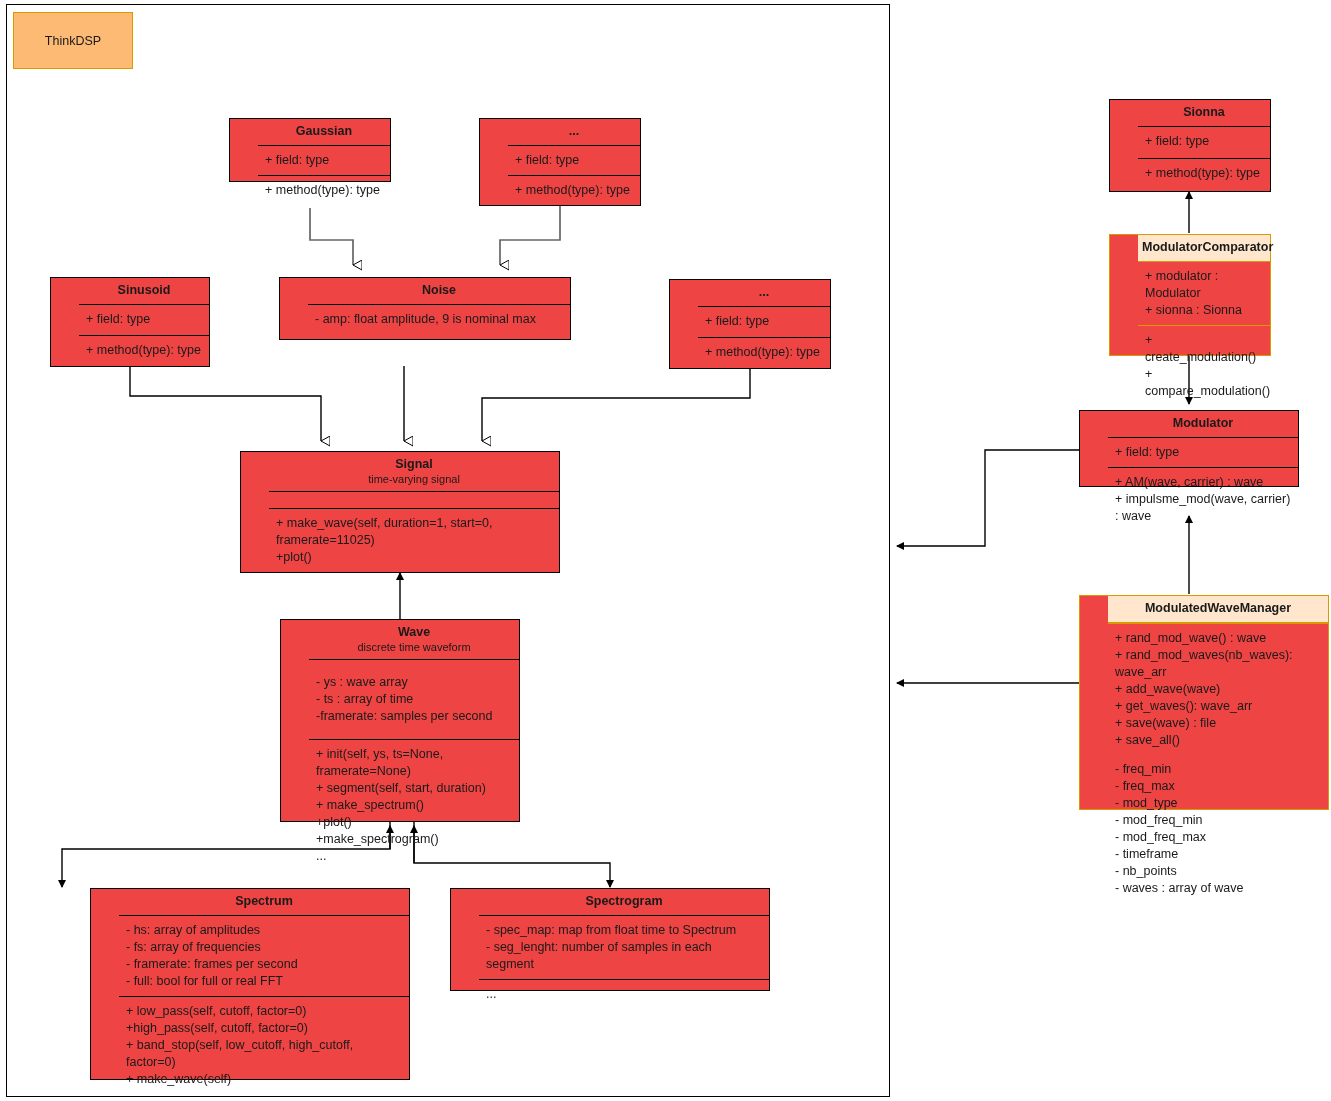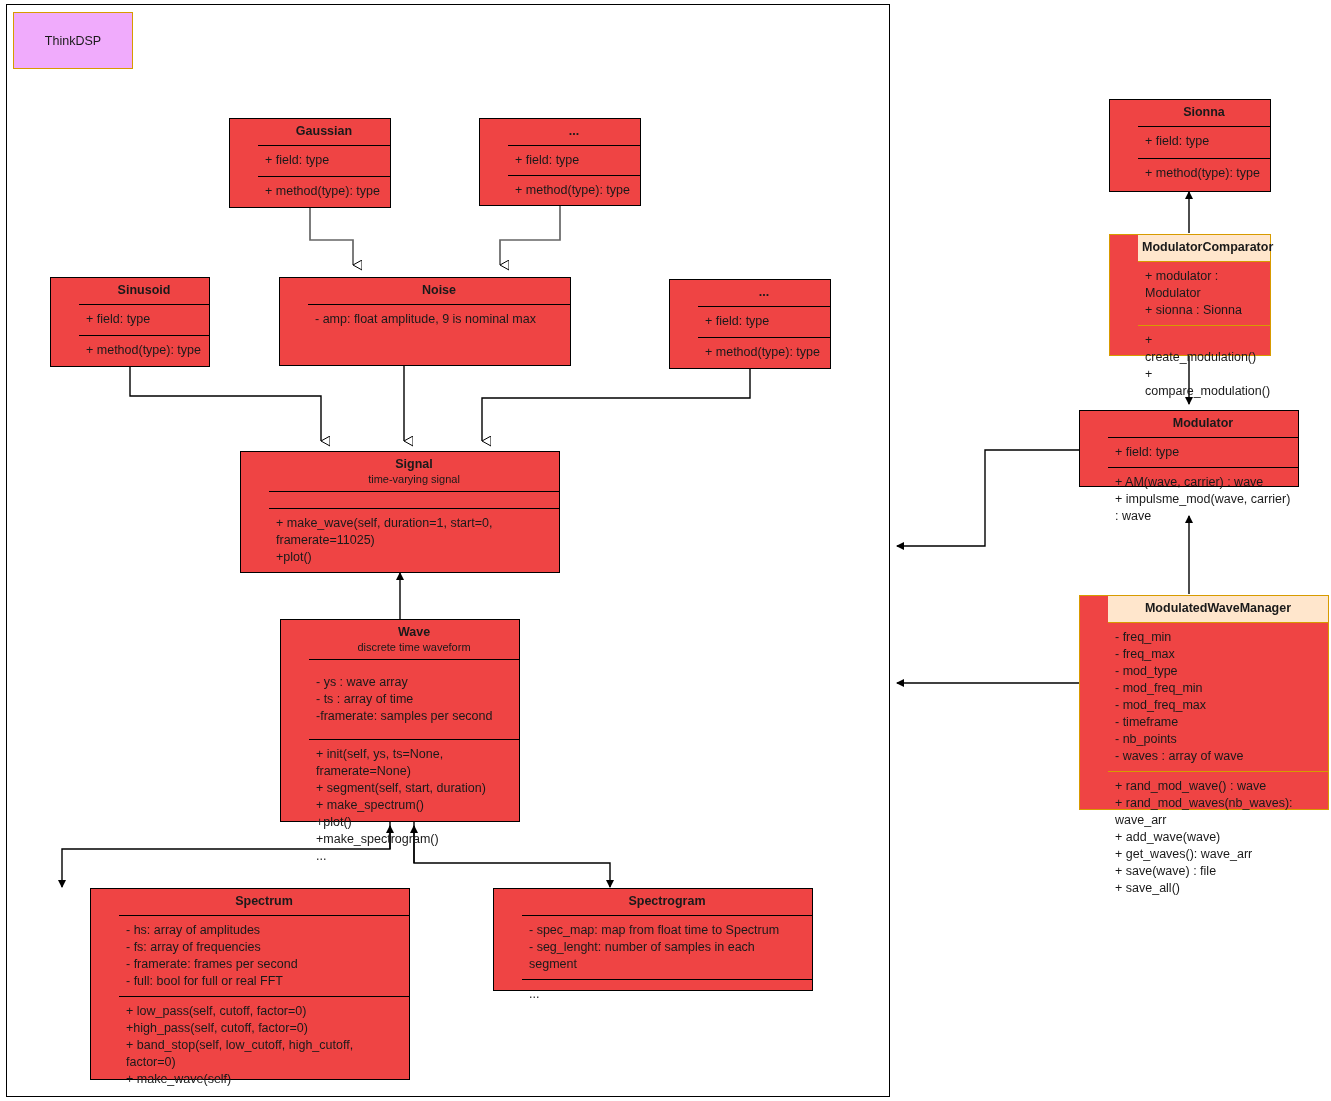--- a/index.html
+++ b/index.html
@@ -18,21 +18,21 @@
   
   .package{
     position:absolute;
     border:1.5px solid #000000;
     background:transparent;
     box-sizing:border-box;
   }
   .pkg-label{
     position:absolute;
     box-sizing:border-box;
-    background:#f0abfc;
+    background:#fdba74;
     border:1.5px solid #d79b00;
     display:flex;
     align-items:center;
     justify-content:center;
     font-size:12.5px;
     color:#1a1a1a;
   }
   
   .cls{
     position:absolute;
@@ -135,39 +135,39 @@
       <path d="M1189,356 L1189,404" marker-end="url(#solidArrow)"></path>
 
       <path d="M1189,594 L1189,516" marker-end="url(#solidArrow)"></path>
 
       <path d="M1079,450 L985,450 L985,546 L897,546" marker-end="url(#solidArrow)"></path>
 
       <path d="M1079,683 L897,683" marker-end="url(#solidArrow)"></path>
     </g>
   </svg>
 
-  <div class="cls" style="left:229px;top:118px;width:162px;height:90px;">
+  <div class="cls" style="left:229px;top:118px;width:162px;height:64px;">
     <div class="hdr">Gaussian</div>
     <div class="compartment">+ field: type</div>
     <div class="compartment div">+ method(type): type</div>
   </div>
 
   <div class="cls" style="left:479px;top:118px;width:162px;height:88px;">
     <div class="hdr">...</div>
     <div class="compartment">+ field: type</div>
     <div class="compartment div">+ method(type): type</div>
   </div>
 
   <div class="cls" style="left:50px;top:277px;width:160px;height:90px;">
     <div class="hdr">Sinusoid</div>
     <div class="compartment">+ field: type</div>
     <div class="compartment div">+ method(type): type</div>
   </div>
 
-  <div class="cls" style="left:279px;top:277px;width:292px;height:89px;">
+  <div class="cls" style="left:279px;top:277px;width:292px;height:63px;">
     <div class="hdr">Noise</div>
     <div class="compartment">- amp: float amplitude, 9 is nominal max</div>
   </div>
 
   <div class="cls" style="left:669px;top:279px;width:162px;height:90px;">
     <div class="hdr">...</div>
     <div class="compartment">+ field: type</div>
     <div class="compartment div">+ method(type): type</div>
   </div>
 
@@ -202,21 +202,21 @@
     <div class="compartment">- hs: array of amplitudes
 - fs: array of frequencies
 - framerate: frames per second
 - full: bool for full or real FFT</div>
     <div class="compartment div">+ low_pass(self, cutoff, factor=0)
 +high_pass(self, cutoff, factor=0)
 + band_stop(self, low_cutoff, high_cutoff, factor=0)
 + make_wave(self)</div>
   </div>
 
-  <div class="cls" style="left:450px;top:888px;width:320px;height:103px;margin-left:43px;">
+  <div class="cls" style="left:450px;top:888px;width:320px;height:103px;">
     <div class="hdr">Spectrogram</div>
     <div class="compartment">- spec_map: map from float time to Spectrum
 - seg_lenght: number of samples in each segment</div>
     <div class="compartment div">...</div>
   </div>
 
   <div class="cls" style="left:1109px;top:99px;width:162px;height:93px;">
     <div class="hdr">Sionna</div>
     <div class="compartment">+ field: type</div>
     <div class="compartment div">+ method(type): type</div>
@@ -232,29 +232,29 @@
 
   <div class="cls" style="left:1079px;top:410px;width:220px;height:77px;">
     <div class="hdr">Modulator</div>
     <div class="compartment">+ field: type</div>
     <div class="compartment div">+ AM(wave, carrier) : wave
 + impulsme_mod(wave, carrier) : wave</div>
   </div>
 
   <div class="cls accent" style="left:1079px;top:595px;width:250px;height:215px;">
     <div class="hdr">ModulatedWaveManager</div>
+    <div class="compartment div">+ rand_mod_wave() : wave
++ rand_mod_waves(nb_waves): wave_arr
++ add_wave(wave)
++ get_waves(): wave_arr
++ save(wave) : file
++ save_all()</div>
     <div class="compartment">- freq_min
 - freq_max
 - mod_type
 - mod_freq_min
 - mod_freq_max
 - timeframe
 - nb_points
 - waves : array of wave</div>
-    <div class="compartment div">+ rand_mod_wave() : wave
-+ rand_mod_waves(nb_waves): wave_arr
-+ add_wave(wave)
-+ get_waves(): wave_arr
-+ save(wave) : file
-+ save_all()</div>
   </div>
 
 </div>
 
 </body></html>

